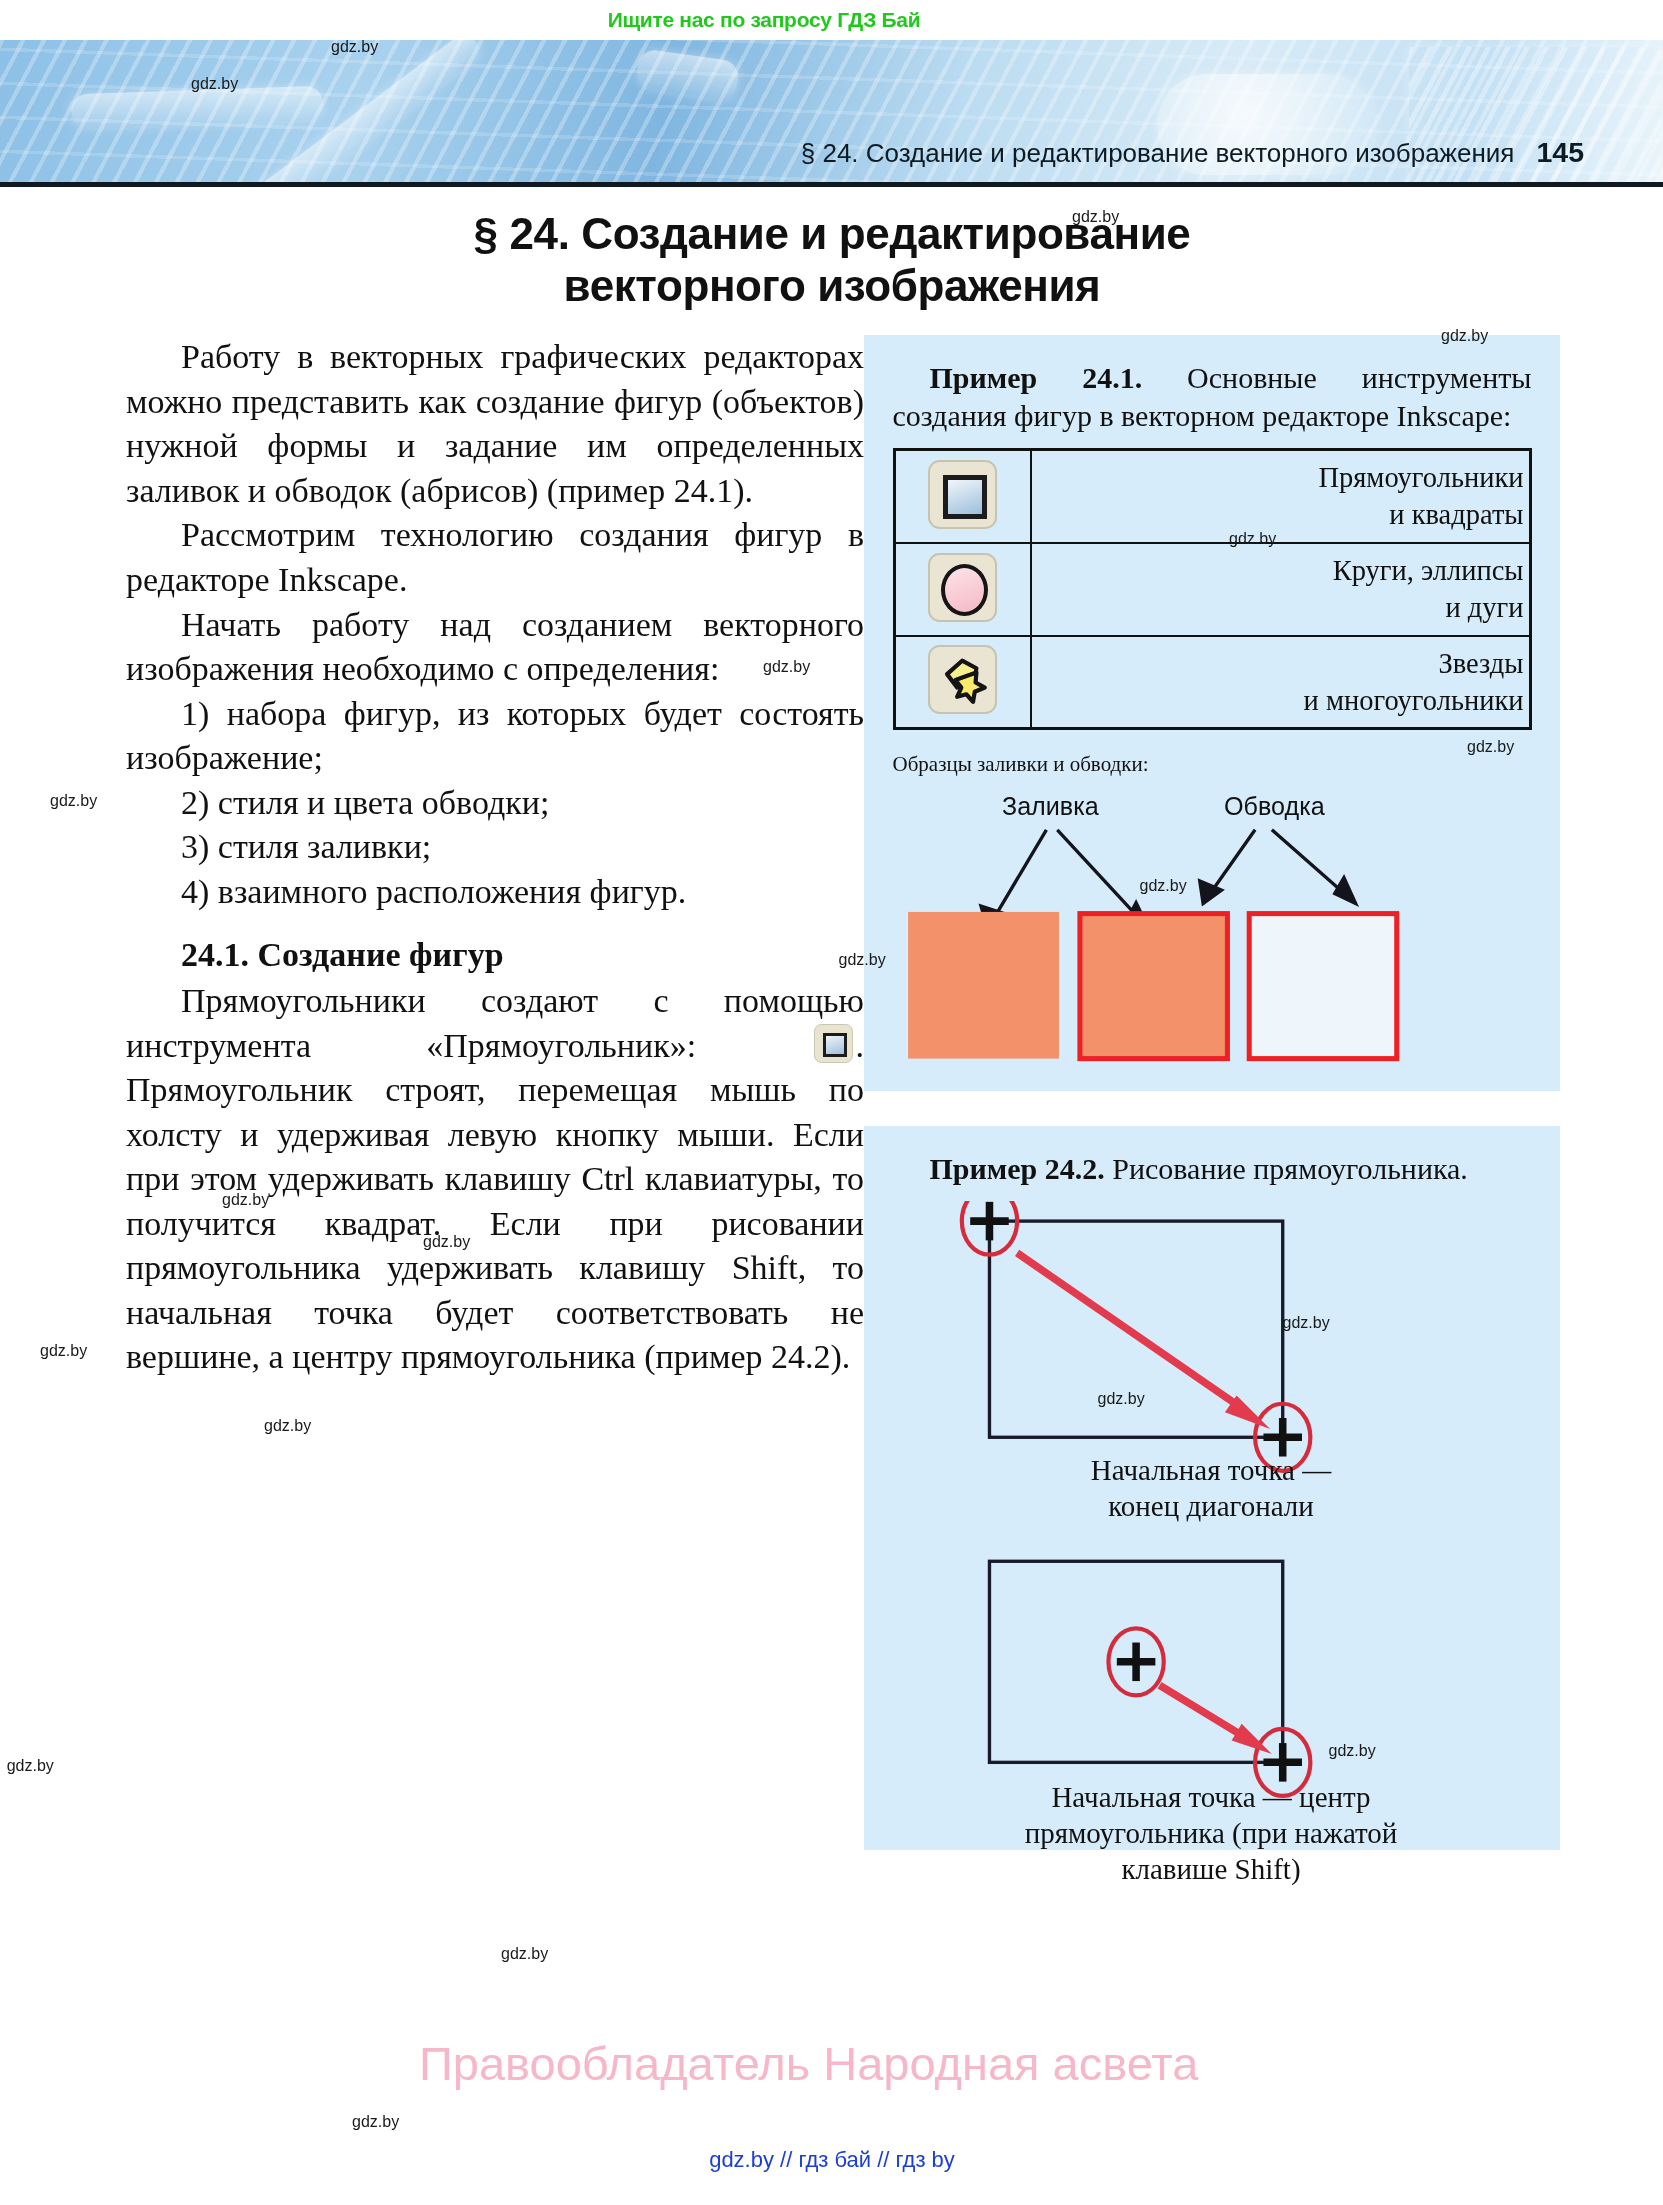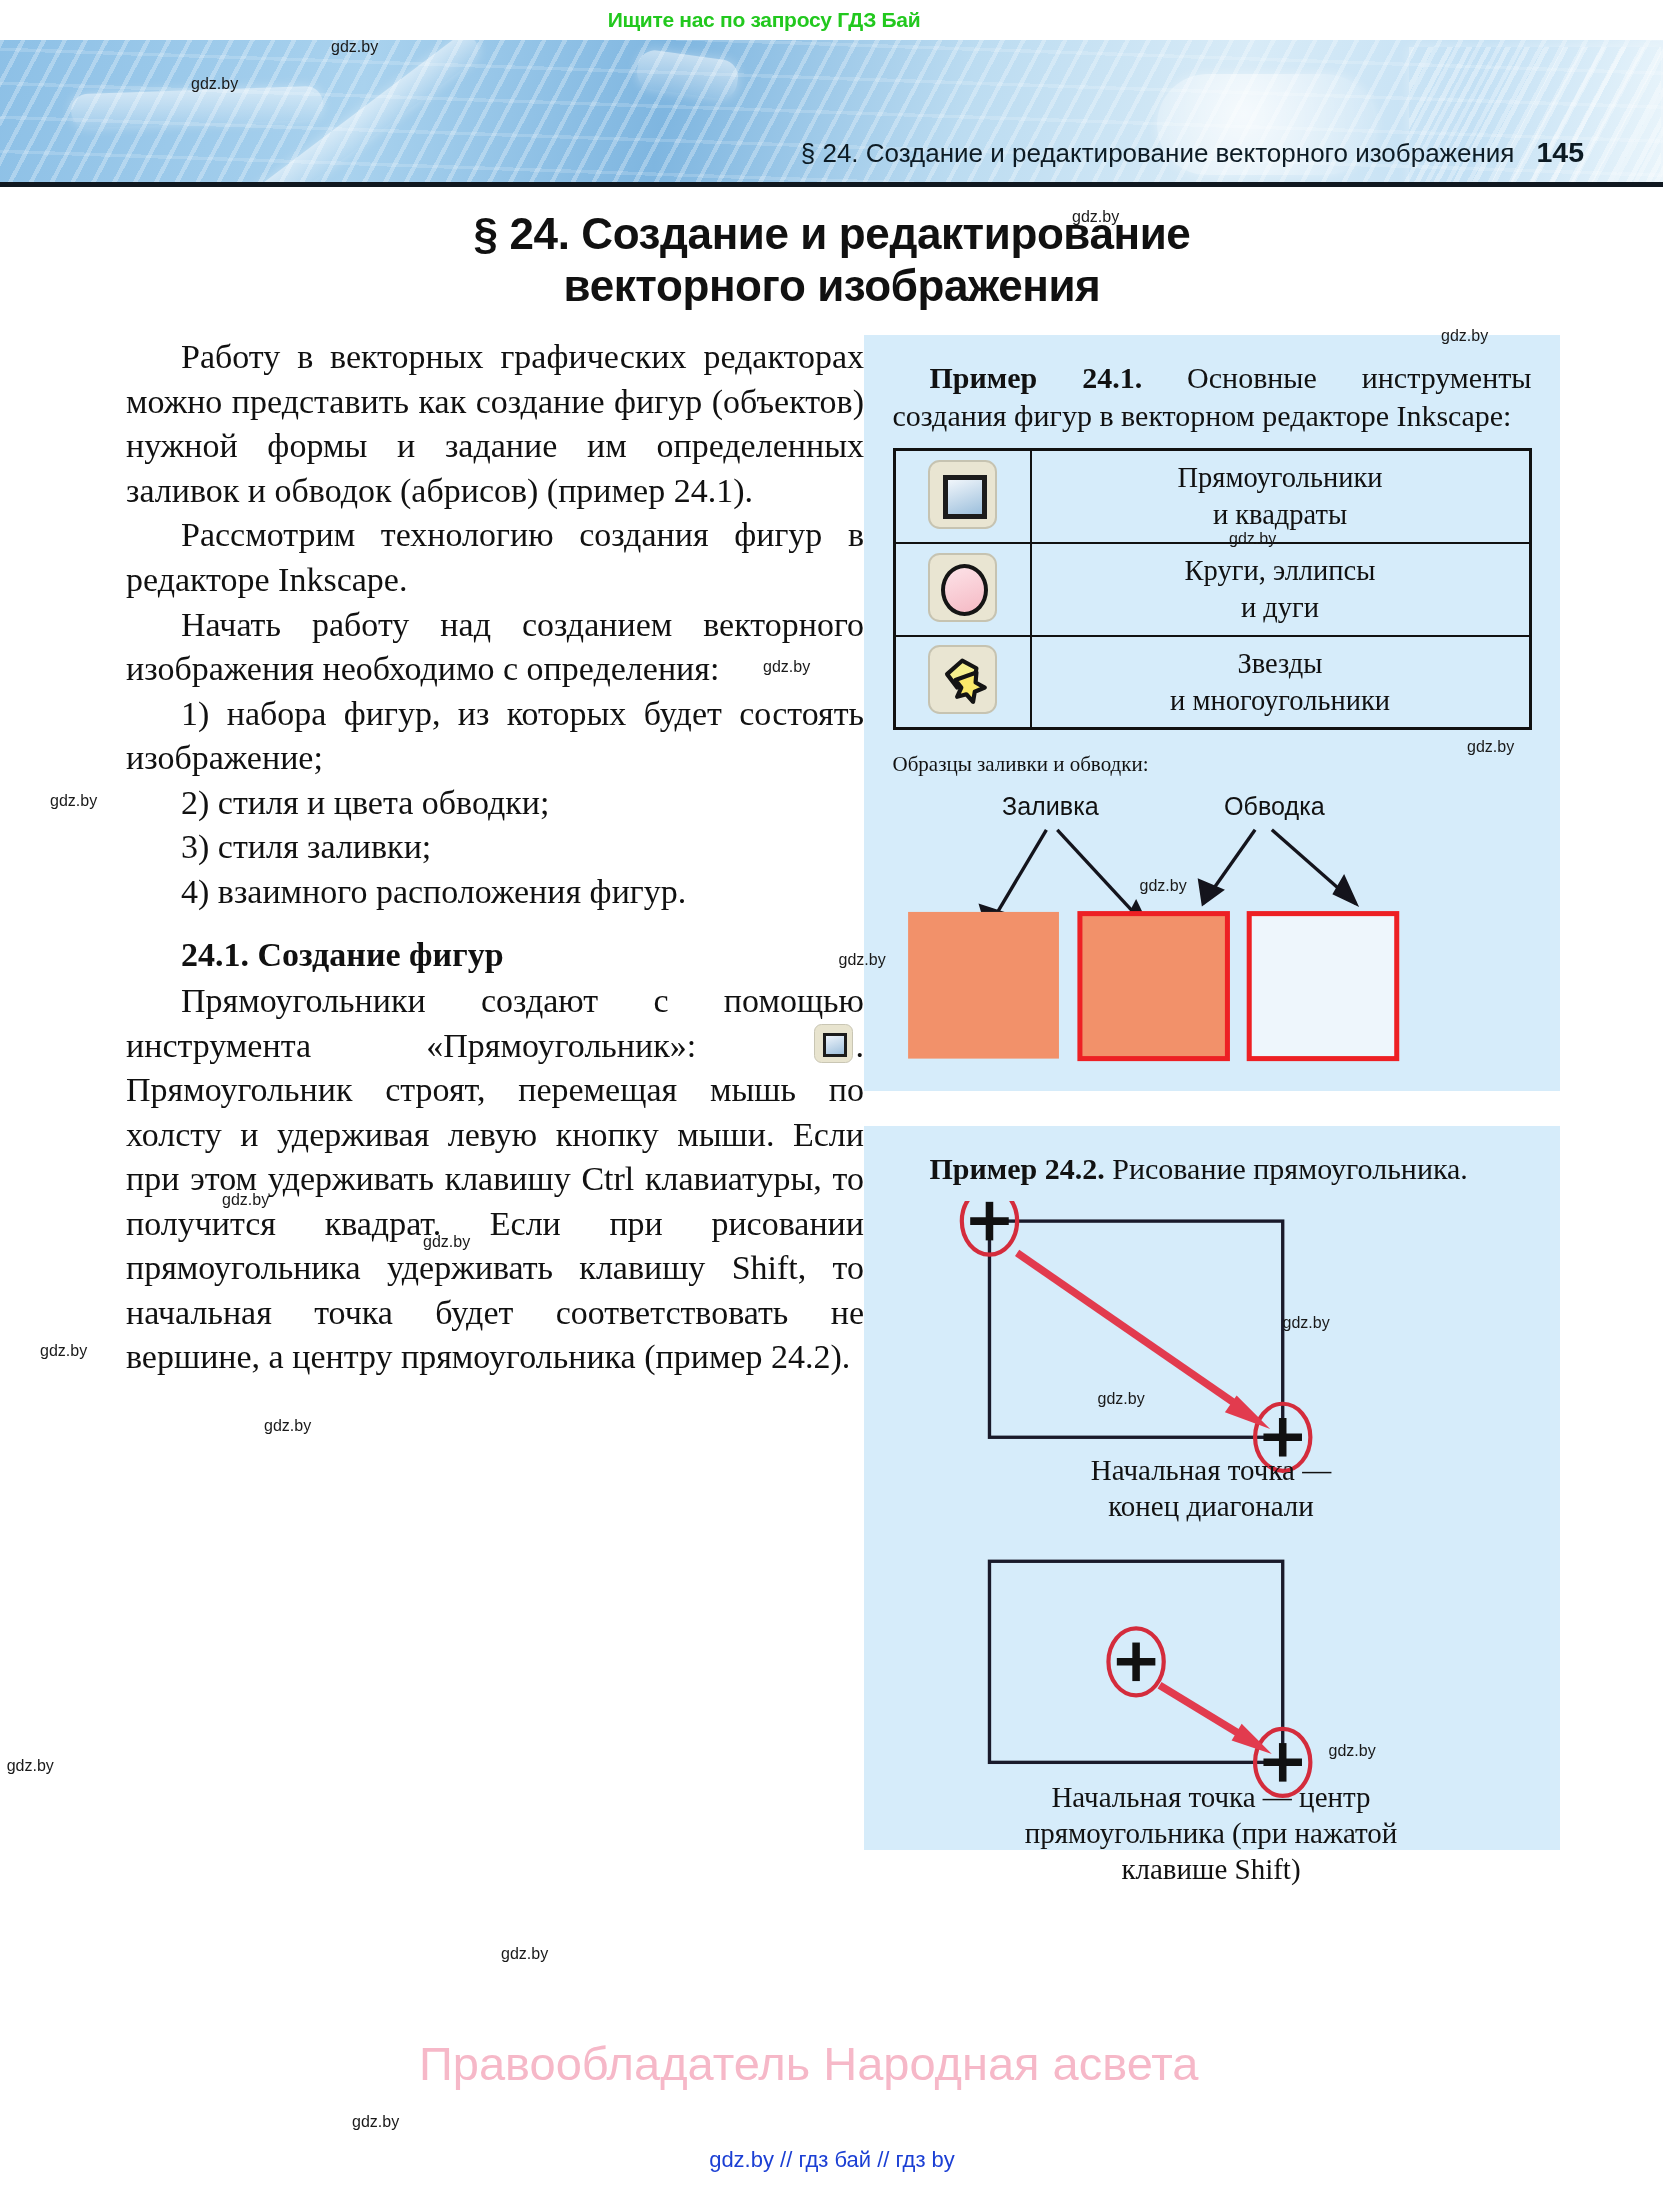--- a/index.html
+++ b/index.html
@@ -139,21 +139,21 @@
     margin:0 auto;
     background:transparent;
   }
   table.tools td{
     border:2.5px solid #111;
     padding:8.4px 5px;
     vertical-align:middle;
   }
   table.tools td.icon-cell{width:124px;text-align:center;}
   table.tools td.label-cell{
-    text-align:center;font-size:28.5px;line-height:1.3;color:#111;
+    text-align:right;font-size:28.5px;line-height:1.3;color:#111;
   }
   .toolbtn{
     display:inline-block;width:65px;height:65px;border-radius:11.7px;
     background:#e9e5d2;border:2.5px solid #c6c3b1;
     position:relative;
   }
   .toolbtn .sq{
     position:absolute;left:13.4px;top:13.4px;width:34px;height:34px;
     border:5px solid #1c1c1c;
     background:linear-gradient(160deg,#f1f6fb,#9cbfdc);

